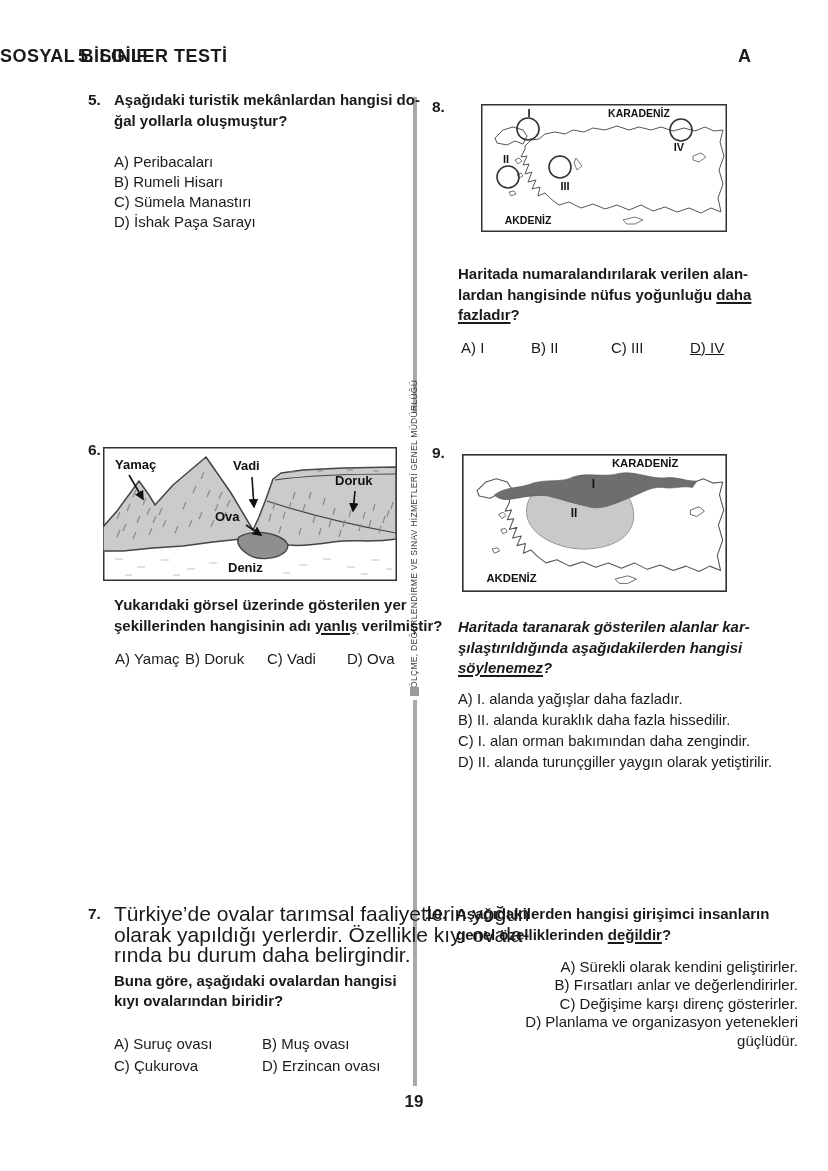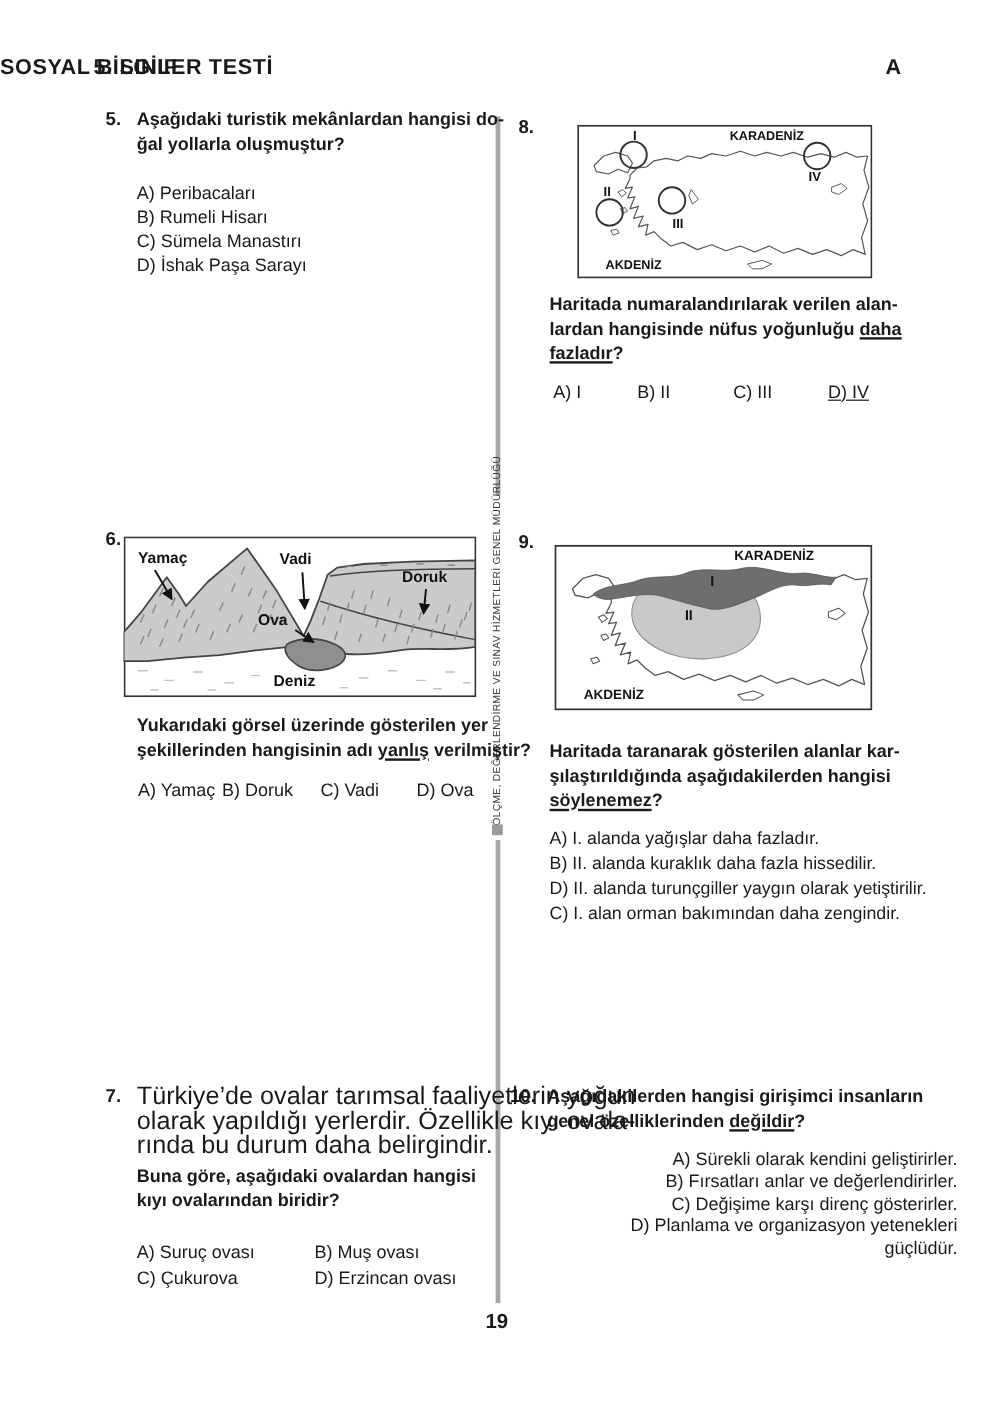--- a/index.html
+++ b/index.html
@@ -79,21 +79,21 @@
       </g>
       <g font-size="11" font-weight="bold" fill="#111" text-anchor="middle">
         <text x="48" y="13">I</text>
         <text x="25" y="59">II</text>
         <text x="84" y="86">III</text>
         <text x="198" y="47">IV</text>
         <text x="158" y="13" font-size="10.5">KARADENİZ</text>
         <text x="47" y="120" font-size="10.5">AKDENİZ</text>
       </g>
     </svg>
-    <p class="stem" style="margin-top:12px;"><span>Haritada numaralandırılarak verilen alan-
+    <p class="stem" style="margin-top:32px;"><span>Haritada numaralandırılarak verilen alan-
 lardan hangisinde nüfus yoğunluğu </span><span class="u">daha
 fazladır</span><span>?</span></p>
     <div class="optrow" style="margin-top:13px;">
       <span style="left:3px;">A) I</span>
       <span style="left:73px;">B) II</span>
       <span style="left:153px;">C) III</span>
       <span style="left:232px;text-decoration:underline;">D) IV</span>
     </div>
   </div>
 </div>
@@ -161,28 +161,28 @@
       <path stroke="#8c8c8c" stroke-width="0.8" d="M60,50 C62,32 84,24 108,25 C134,23 156,32 159,52 C162,72 147,86 118,88 C90,90 57,74 60,50 Z" fill="#c9c9c9"></path>
 
       <path stroke="#555" stroke-width="0.6" d="M30,38 C40,30 55,32 66,27 C80,23 92,27 104,21 C118,17 132,22 146,18 C160,15 176,24 190,22 C200,21 210,26 218,25 L214,31 C204,29 196,33 186,31 C174,30 164,38 152,42 C140,47 128,52 118,49 C104,46 92,42 80,39 C68,37 54,41 44,42 C38,43 33,41 30,38 Z" fill="#6e6e6e"></path>
       <g font-size="11" font-weight="bold" fill="#111" text-anchor="middle">
         <text x="122" y="32">I</text>
         <text x="104" y="58">II</text>
         <text x="170" y="12" font-size="10.5">KARADENİZ</text>
         <text x="46" y="119" font-size="10.5">AKDENİZ</text>
       </g>
     </svg>
-    <p class="stem" style="margin-top:25px;"><span>Haritada taranarak gösterilen alanlar kar-
+    <p class="stem" style="margin-top:25px;font-style:italic;"><span>Haritada taranarak gösterilen alanlar kar-
 şılaştırıldığında aşağıdakilerden hangisi
 </span><span class="u">söylenemez</span><span>?</span></p>
     <ul class="opts" style="margin-top:10px;line-height:21.2px;font-size:14.8px;">
       <li>A) I. alanda yağışlar daha fazladır.</li>
       <li>B) II. alanda kuraklık daha fazla hissedilir.</li>
+      <li>C) I. alan orman bakımından daha zengindir.</li>
       <li>D) II. alanda turunçgiller yaygın olarak yetiştirilir.</li>
-      <li>C) I. alan orman bakımından daha zengindir.</li>
     </ul>
   </div>
 </div>
 
 <div class="q" style="top:904px;left:88px;width:330px;">
   <div class="qnum" style="width:26px;">7.</div>
   <div class="qbody">
     <p class="para">Türkiye’de ovalar tarımsal faaliyetlerin yoğun
 olarak yapıldığı yerlerdir. Özellikle kıyı ovala-
 rında bu durum daha belirgindir.</p>

